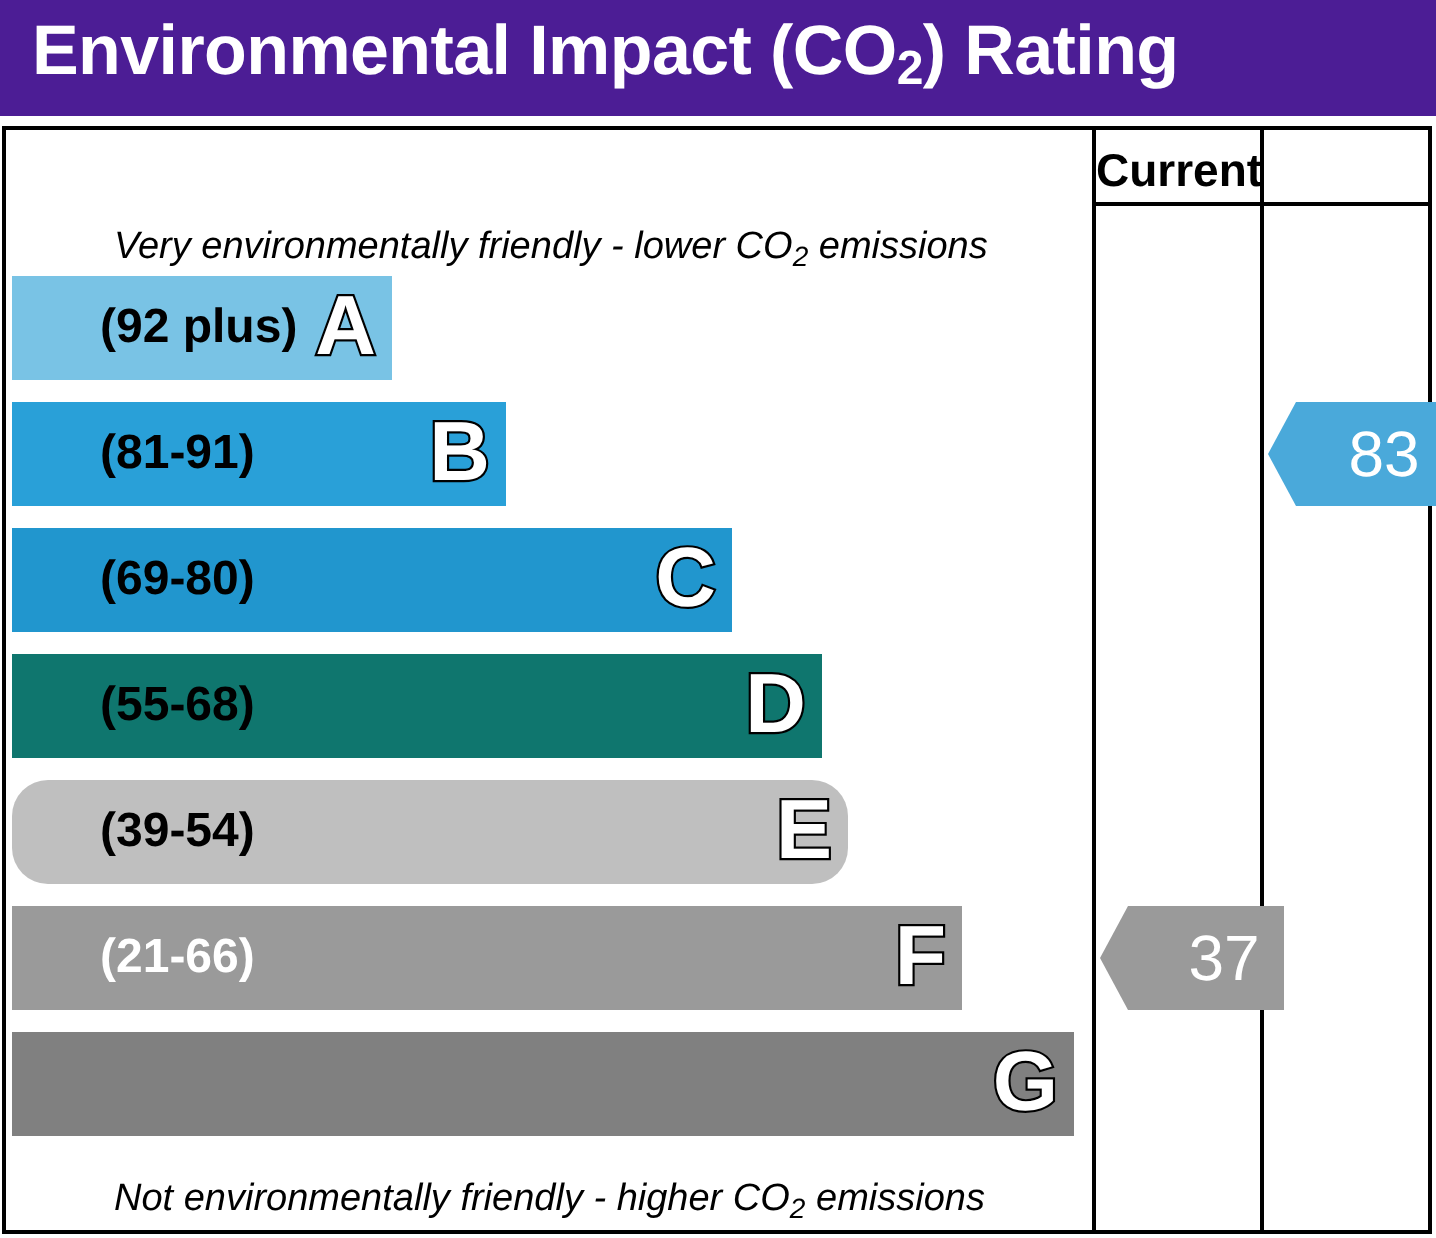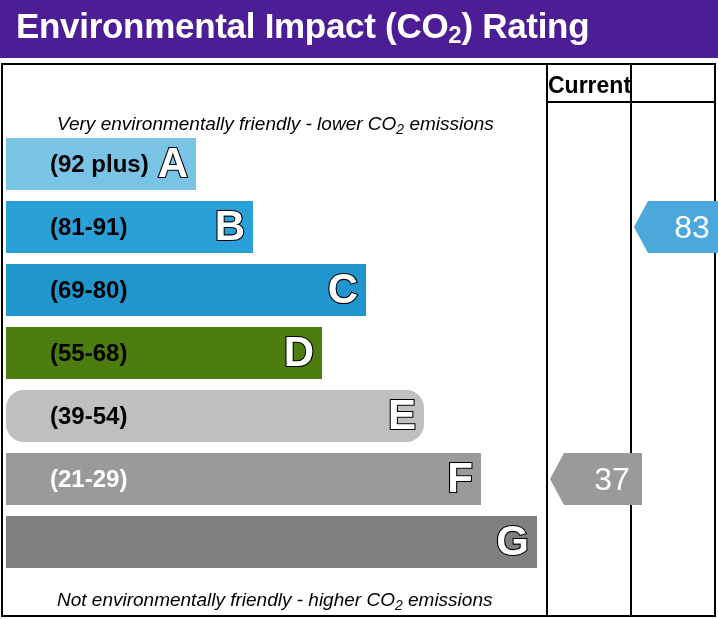--- a/index.html
+++ b/index.html
@@ -189,30 +189,30 @@
           <span class="band-letter">A</span>
         </div>
         <div class="band" style="top: 136px; width: 247px; background: rgb(41, 160, 216);">
           <span class="band-range" style="color: rgb(0, 0, 0);">(81-91)</span>
           <span class="band-letter">B</span>
         </div>
         <div class="band" style="top: 199px; width: 360px; background: rgb(33, 150, 206);">
           <span class="band-range" style="color: rgb(0, 0, 0);">(69-80)</span>
           <span class="band-letter">C</span>
         </div>
-        <div class="band" style="top: 262px; width: 316px; background: #4d7c0f;">
+        <div class="band" style="top: 262px; width: 405px; background: #0f766e;">
           <span class="band-range" style="color: rgb(0, 0, 0);">(55-68)</span>
           <span class="band-letter">D</span>
         </div>
         <div class="band" style="top: 325px; width: 418px; background: rgb(191, 191, 191); border-radius: 18px;">
           <span class="band-range" style="color: rgb(0, 0, 0);">(39-54)</span>
           <span class="band-letter">E</span>
         </div>
         <div class="band" style="top: 388px; width: 475px; background: rgb(154, 154, 154);">
-          <span class="band-range" style="color: rgb(255, 255, 255);">(21-29)</span>
+          <span class="band-range" style="color: rgb(255, 255, 255);">(21-66)</span>
           <span class="band-letter">F</span>
         </div>
         <div class="band" style="top: 451px; width: 531px; background: rgb(128, 128, 128);">
           <span class="band-letter">G</span>
         </div>
       </div>
 
     <div id="ratings-layer">
         <div class="rating-arrow" style="left: 547px; width: 92px; top: 388px; background: rgb(154, 154, 154);">
           <span class="val">37</span>

